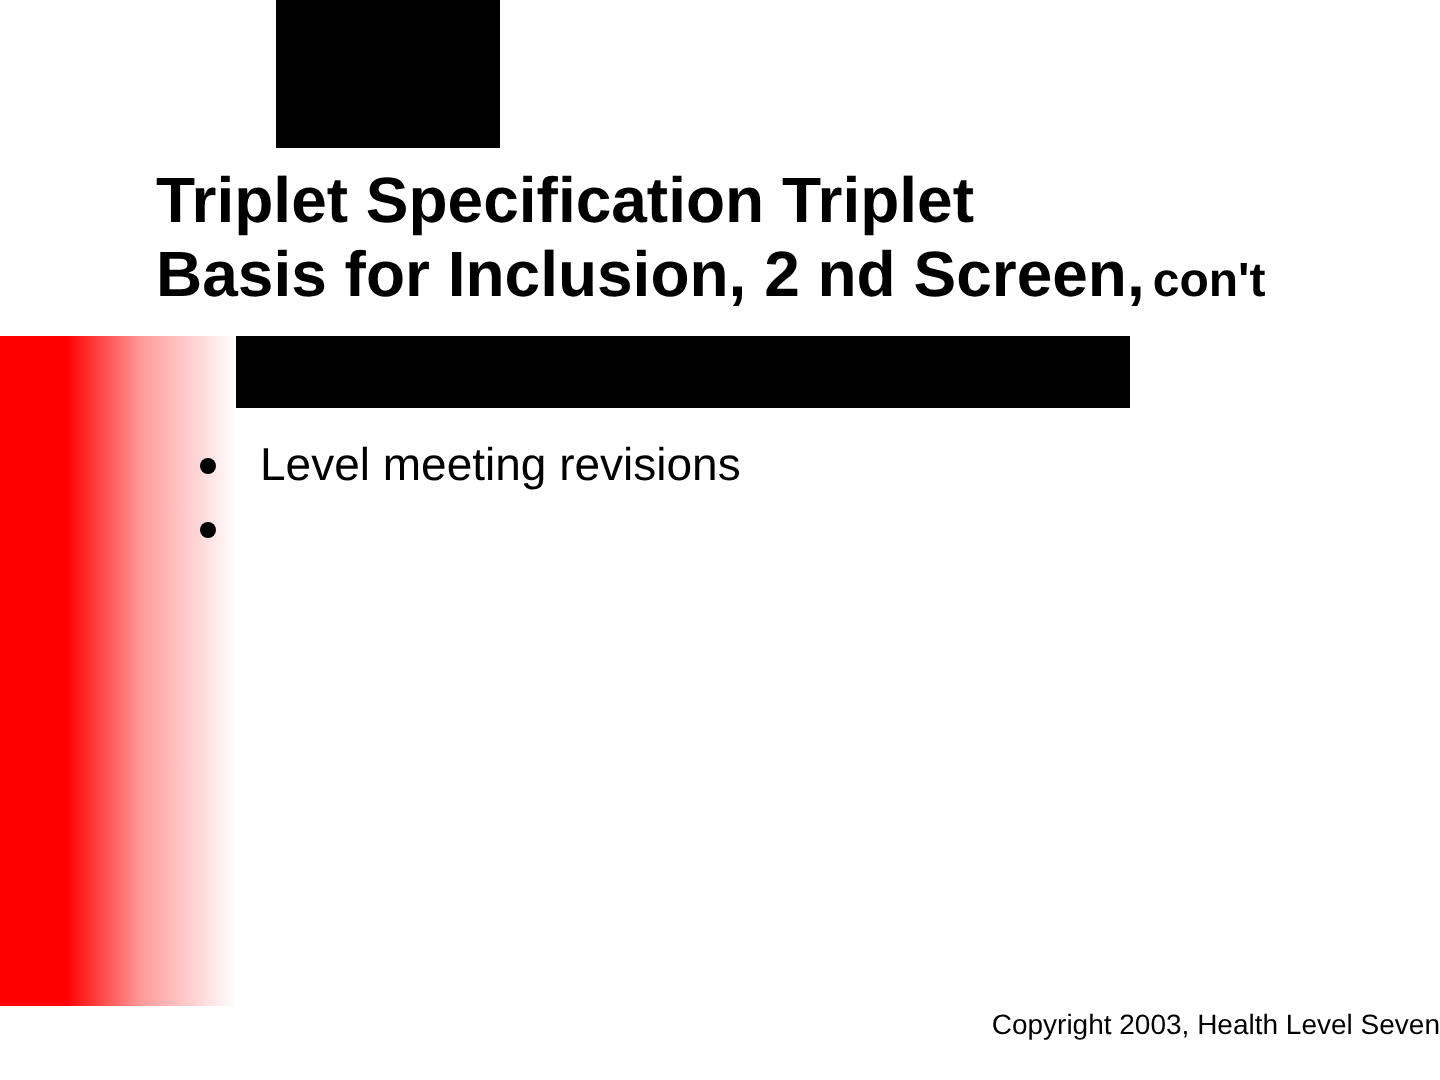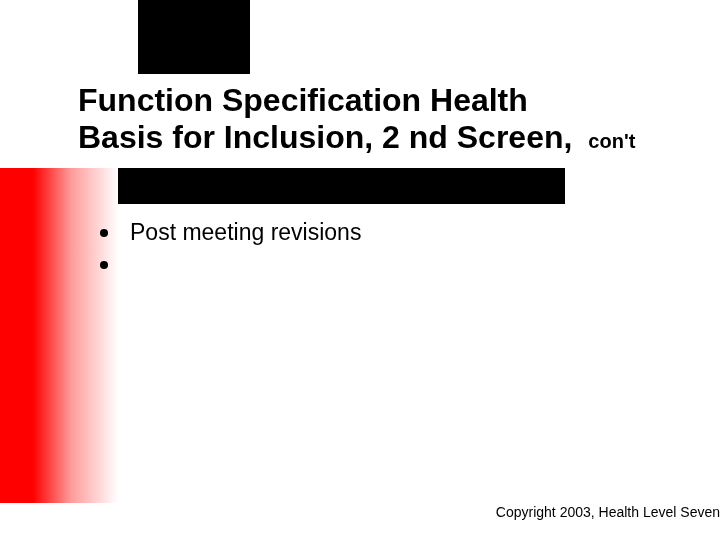--- a/index.html
+++ b/index.html
@@ -25,30 +25,30 @@
   }
   .title-line1 {
     font-size: 32px;
     font-weight: bold;
     color: #000000;
     line-height: 1.15;
   }
   .title-line2-wrap {
     display: flex;
     align-items: baseline;
-    gap: 16px;
+    gap: 4px;
   }
   .title-line2 {
     font-size: 32px;
     font-weight: bold;
     color: #000000;
     line-height: 1.15;
   }
   .title-cont {
-    font-size: 20px;
+    font-size: 24px;
     font-weight: bold;
     color: #000000;
     line-height: 1.15;
   }
   .black-band {
     position: absolute;
     top: 168px;
     left: 0;
     width: 565px;
     height: 36px;
@@ -96,33 +96,33 @@
     font-size: 14px;
     color: #000000;
   }
 </style>
 </head>
 <body>
 
 <div class="top-black-block"></div>
 
 <div class="title-area">
-  <div class="title-line1">Function Specification Health</div>
+  <div class="title-line1">Triplet Specification Triplet</div>
   <div class="title-line2-wrap">
     <span class="title-line2">Basis for Inclusion, 2 nd Screen,</span>
     <span class="title-cont">con't</span>
   </div>
 </div>
 
 <div class="black-band"></div>
 <div class="grad-left"></div>
 
 <div class="bullets">
   <div class="bullet-row">
     <div class="bullet-dot"></div>
-    <div class="bullet-text">Post meeting revisions</div>
+    <div class="bullet-text">Level meeting revisions</div>
   </div>
   <div class="bullet-row">
     <div class="bullet-dot"></div>
   </div>
 </div>
 
 <div class="footer">Copyright 2003, Health Level Seven</div>
 
 </body></html>

